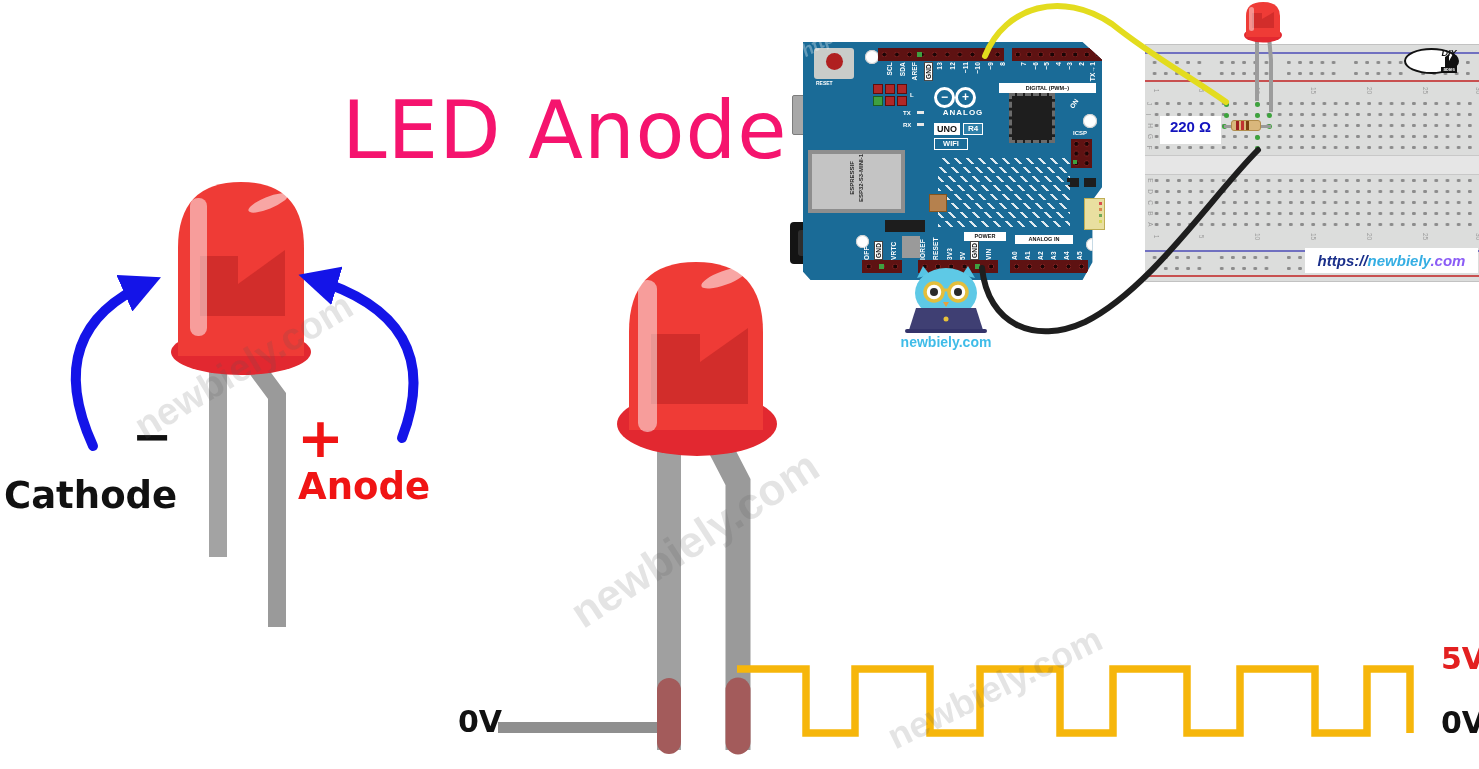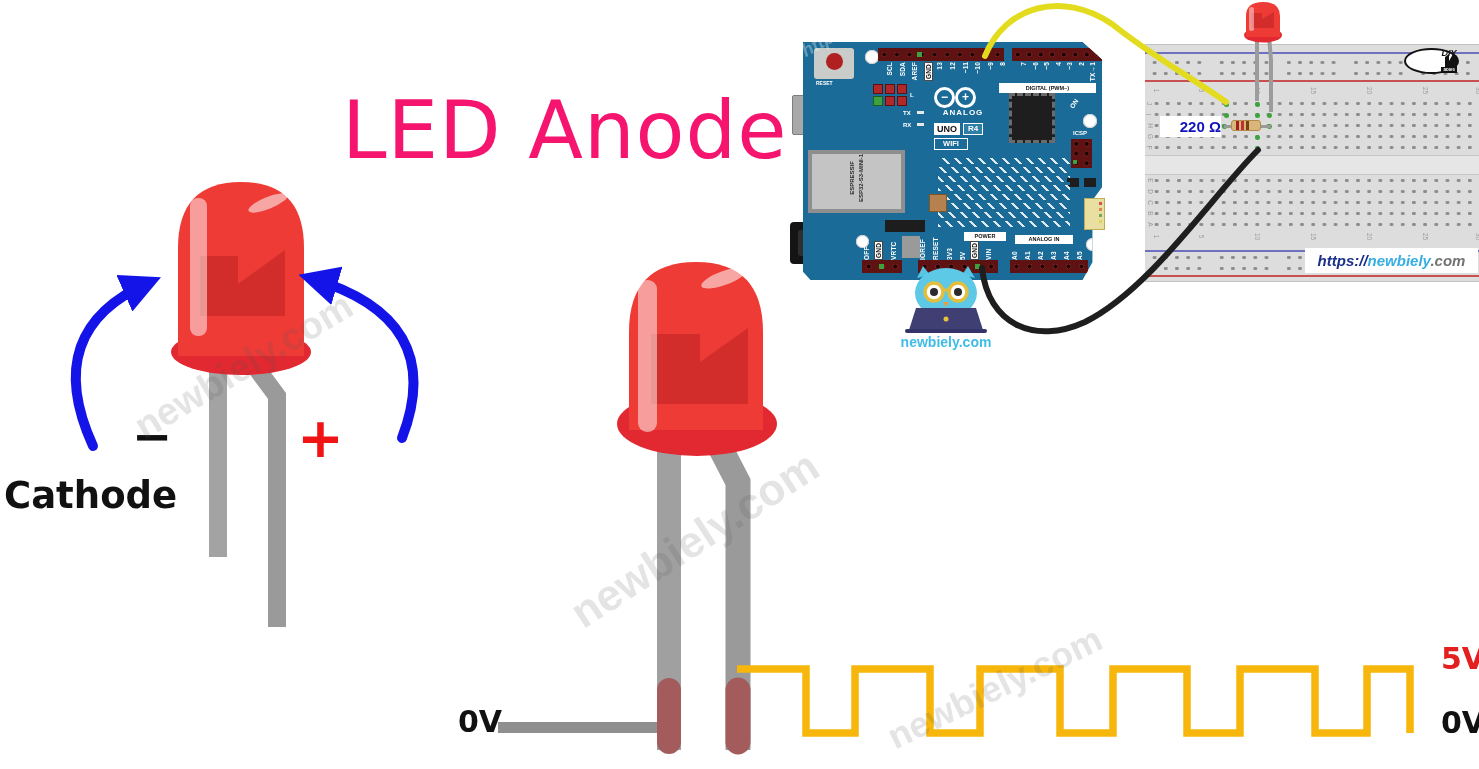--- a/index.html
+++ b/index.html
@@ -67,22 +67,22 @@
       border-top:1px solid #c2c2c2;border-bottom:1px solid #c2c2c2;overflow:hidden;}
   .bbline{position:absolute;width:100%;height:2px;}
   .holes{position:absolute;background-image:
      radial-gradient(circle,#8C8C8C 1.6px,transparent 2px);background-size:11.2px 11px;}
   .railholes{position:absolute;background-image:
      repeating-linear-gradient(90deg,transparent 0 56px,#DCDDDC 56px 67.2px),
      radial-gradient(circle,#8C8C8C 1.6px,transparent 2px);background-size:auto,11.2px 11px;}
   .gdot{position:absolute;width:5px;height:5px;border-radius:50%;background:#3DA33D;}
   .bbnum{position:absolute;font-size:6.5px;color:#9a9a9a;transform:rotate(90deg);}
   .bbletter{position:absolute;font-size:6.5px;color:#9a9a9a;transform:rotate(90deg);left:3px;}
-  #ohm-label{left:15px;top:71px;width:61px;height:21px;background:#fff;color:#1414BE;
-      font:bold 15px "Liberation Sans",sans-serif;text-align:right;line-height:21px;}
+  #ohm-label{left:15px;top:71px;width:61px;height:28px;background:#fff;color:#1414BE;
+      font:bold 15px "Liberation Sans",sans-serif;text-align:center;line-height:21px;}
   #diy-logo{left:259px;top:3px;width:55px;height:26px;background:#fff;border:2.5px solid #111;
       border-radius:50%;box-sizing:border-box;display:flex;align-items:center;
       justify-content:flex-end;gap:2px;}
   #url-box{left:160px;top:203px;width:173px;height:25px;background:#fff;
       font:bold italic 15px "Liberation Sans",sans-serif;text-align:center;line-height:25px;}
   
   svg{position:absolute;overflow:visible;}
   #mascot-label{left:878px;top:334px;width:136px;text-align:center;
       font:bold 14px "Liberation Sans",sans-serif;color:#3FBCE8;}
 </style>
@@ -109,20 +109,21 @@
       <marker id="ah" viewBox="0 0 10 10" refX="7" refY="5" markerWidth="4" markerHeight="4" orient="auto">
         <path d="M0,0 L10,5 L0,10 Z" fill="#1414E8"></path>
       </marker>
     </defs>
     <path d="M 93,446 Q 40,330 150,282" stroke="#1414E8" stroke-width="10" fill="none" marker-end="url(#ah)" stroke-linecap="round"></path>
     <path d="M 402,438 Q 448,318 310,278" stroke="#1414E8" stroke-width="10" fill="none" marker-end="url(#ah)" stroke-linecap="round"></path>
   </svg>
   <div class="abs lbl" id="minus-sign">−</div>
   <div class="abs lbl" id="cathode-label">Cathode</div>
   <div class="abs lbl" id="plus-sign">+</div>
+  <div class="abs lbl" id="anode-label">Anode</div>
 
   <svg class="abs" style="left:450px;top:250px" width="1029" height="519" viewBox="450 250 1029 519">
 
     <rect x="498" y="722" width="174" height="11" fill="#8F8F8F"></rect>
 
     <path d="M 669,430 L 669,750" stroke="#A0A0A0" stroke-width="24" fill="none"></path>
     <path d="M 710,428 L 738,482 L 738,750" stroke="#9A9A9A" stroke-width="25" fill="none"></path>
     <path d="M 669,690 L 669,742" stroke="#A35B5B" stroke-width="24" stroke-linecap="round" fill="none"></path>
     <path d="M 738,690 L 738,742" stroke="#A35B5B" stroke-width="25" stroke-linecap="round" fill="none"></path>
 
@@ -416,21 +417,21 @@
       <svg width="12" height="14" viewBox="0 0 12 14">
         <path d="M0,14 L0,3 L4,0 L4,7 L8,0 L12,2 L12,14 Z" fill="#111"></path>
       </svg>
       <div style="line-height:1;">
         <div style="font:italic 900 9px 'Liberation Sans',sans-serif;color:#111;">DIY</div>
         <div style="font:bold 4.5px 'Liberation Sans',sans-serif;color:#fff;background:#111;padding:0.5px 2px;display:inline-block;">ables</div>
       </div>
     </div>
 
     <div class="abs" id="url-box">
-      <span style="color:#1A2F8A;">https://</span><span style="color:#35AEE3;">newbiely</span><span style="color:#737373;">.com</span>
+      <span style="color:#1A2F8A;">https://</span><span style="color:#35AEE3;">newbiely</span><span style="color:#8b5cf6;">.com</span>
     </div>
   </div>
 
   <svg class="abs" style="left:1240px;top:0" width="50" height="120" viewBox="1240 0 50 120">
     <path d="M 1257,36 L 1257,101" stroke="#9C9C9C" stroke-width="4" fill="none"></path>
     <path d="M 1269,36 L 1271,60 L 1271,112" stroke="#9C9C9C" stroke-width="4" fill="none"></path>
     <ellipse cx="1263" cy="35" rx="19" ry="7.5" fill="#E22830"></ellipse>
     <path d="M 1246,37 L 1246,16 Q 1246,2 1263,2 Q 1280,2 1280,16 L 1280,37 Z" fill="#EF3B36"></path>
     <rect x="1252" y="13" width="10" height="15" fill="#B51F1F" opacity="0.5"></rect>
     <polygon points="1262,28 1262,19 1274,12 1274,28" fill="#B51F1F" opacity="0.5"></polygon>

